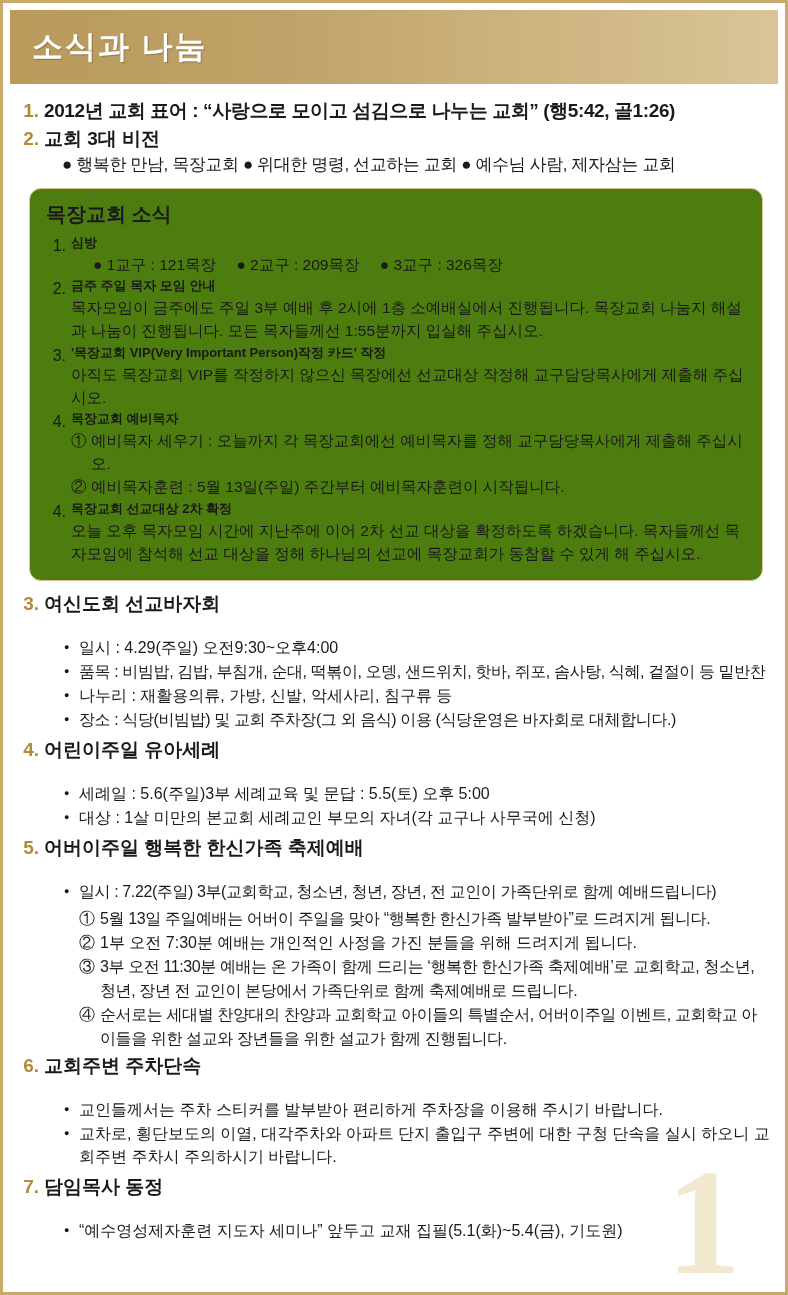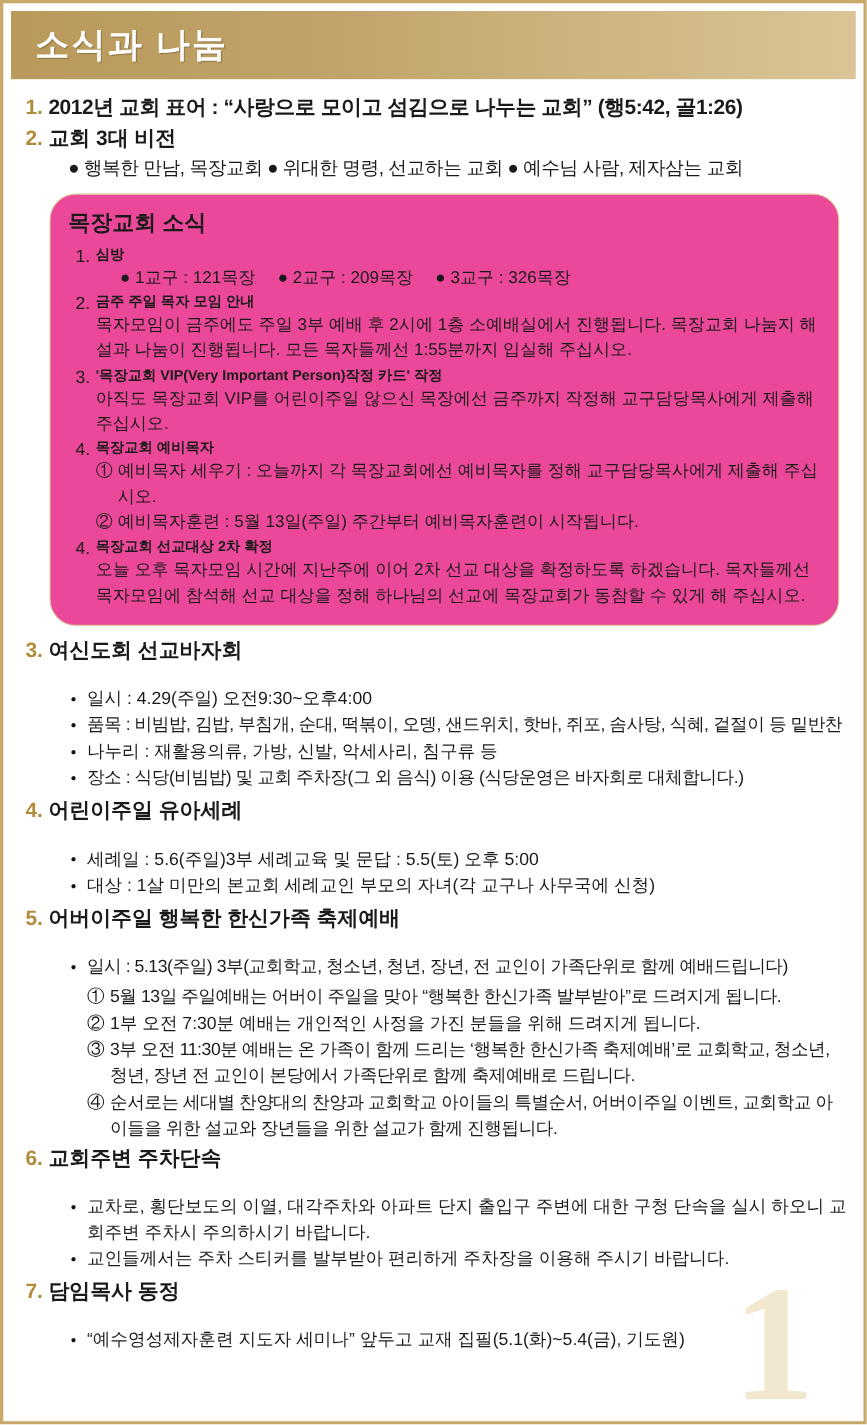--- a/index.html
+++ b/index.html
@@ -20,21 +20,21 @@
     width: 788px;
     height: 1295px;
     box-sizing: border-box;
     border: 3px solid #c8a96a;
     background: #ffffff;
   }
   
   .banner {
     position: relative;
     margin: 7px 7px 0 7px;
-    height: 62px;
+    height: 74px;
     background: linear-gradient(90deg, #b99a5b 0%, #c0a268 35%, #d9c597 100%);
     display: flex;
     align-items: center;
   }
   .banner-title {
     color: #ffffff;
     font-size: 31px;
     font-weight: bold;
     letter-spacing: 2px;
     padding-left: 22px;
@@ -83,24 +83,24 @@
   }
   .vision-line {
     font-size: 17px;
     font-weight: normal;
     padding-left: 18px;
     margin: 2px 0 6px 0;
     letter-spacing: -0.2px;
   }
   
   .box {
-    margin: 6px 8px 10px 28px;
-    background: #ec4899;
+    margin: 6px 8px 10px 12px;
+    background: #4d7c0f;
     border: 1px solid #d8c79b;
-    border-radius: 24px;
+    border-radius: 12px;
     padding: 12px 16px 14px 16px;
   }
   .box-title {
     font-size: 20px;
     font-weight: bold;
     margin-bottom: 6px;
   }
   .box-item {
     display: flex;
     align-items: flex-start;
@@ -237,21 +237,21 @@
         <div class="box-item-body">
           <div class="box-item-title">금주 주일 목자 모임 안내</div>
           <div class="box-sub">목자모임이 금주에도 주일 3부 예배 후 2시에 1층 소예배실에서 진행됩니다. 목장교회 나눔지 해설과 나눔이 진행됩니다. 모든 목자들께선 1:55분까지 입실해 주십시오.</div>
         </div>
       </div>
 
       <div class="box-item">
         <div class="box-item-num">3.</div>
         <div class="box-item-body">
           <div class="box-item-title">'목장교회 VIP(Very Important Person)작정 카드' 작정</div>
-          <div class="box-sub">아직도 목장교회 VIP를 어린이주일 않으신 목장에선 금주까지 작정해 교구담당목사에게 제출해 주십시오.</div>
+          <div class="box-sub">아직도 목장교회 VIP를 작정하지 않으신 목장에선 선교대상 작정해 교구담당목사에게 제출해 주십시오.</div>
         </div>
       </div>
 
       <div class="box-item">
         <div class="box-item-num">4.</div>
         <div class="box-item-body">
           <div class="box-item-title">목장교회 예비목자</div>
           <div class="circ">
             <div class="circ-mark">①</div>
             <div class="circ-text">예비목자 세우기 : 오늘까지 각 목장교회에선 예비목자를 정해 교구담당목사에게 제출해 주십시오.</div>
@@ -294,21 +294,21 @@
           <li>대상 : 1살 미만의 본교회 세례교인 부모의 자녀(각 교구나 사무국에 신청)</li>
         </ul>
       </div>
     </div>
 
     <div class="sec">
       <div class="sec-num">5.</div>
       <div class="sec-body">
         <div class="sec-head">어버이주일 행복한 한신가족 축제예배</div>
         <ul class="dots">
-          <li class="tight">일시 : 5.13(주일) 3부(교회학교, 청소년, 청년, 장년, 전 교인이 가족단위로 함께 예배드립니다)</li>
+          <li class="tight">일시 : 7.22(주일) 3부(교회학교, 청소년, 청년, 장년, 전 교인이 가족단위로 함께 예배드립니다)</li>
         </ul>
         <div class="circline">
           <div class="m">①</div>
           <div class="t tight">5월 13일 주일예배는 어버이 주일을 맞아 “행복한 한신가족 발부받아”로 드려지게 됩니다.</div>
         </div>
         <div class="circline">
           <div class="m">②</div>
           <div class="t">1부 오전  7:30분 예배는 개인적인 사정을 가진 분들을 위해 드려지게 됩니다.</div>
         </div>
         <div class="circline">
@@ -320,22 +320,22 @@
           <div class="t tight">순서로는 세대별 찬양대의 찬양과 교회학교 아이들의 특별순서, 어버이주일 이벤트, 교회학교 아이들을 위한 설교와 장년들을 위한 설교가 함께 진행됩니다.</div>
         </div>
       </div>
     </div>
 
     <div class="sec">
       <div class="sec-num">6.</div>
       <div class="sec-body">
         <div class="sec-head">교회주변 주차단속</div>
         <ul class="dots">
+          <li>교인들께서는 주차 스티커를 발부받아 편리하게 주차장을 이용해 주시기 바랍니다.</li>
           <li>교차로, 횡단보도의 이열, 대각주차와 아파트 단지 출입구 주변에 대한 구청 단속을 실시 하오니 교회주변 주차시 주의하시기 바랍니다.</li>
-          <li>교인들께서는 주차 스티커를 발부받아 편리하게 주차장을 이용해 주시기 바랍니다.</li>
         </ul>
       </div>
     </div>
 
     <div class="sec">
       <div class="sec-num">7.</div>
       <div class="sec-body">
         <div class="sec-head">담임목사 동정</div>
         <ul class="dots">
           <li>“예수영성제자훈련 지도자 세미나”  앞두고 교재 집필(5.1(화)~5.4(금), 기도원)</li>

